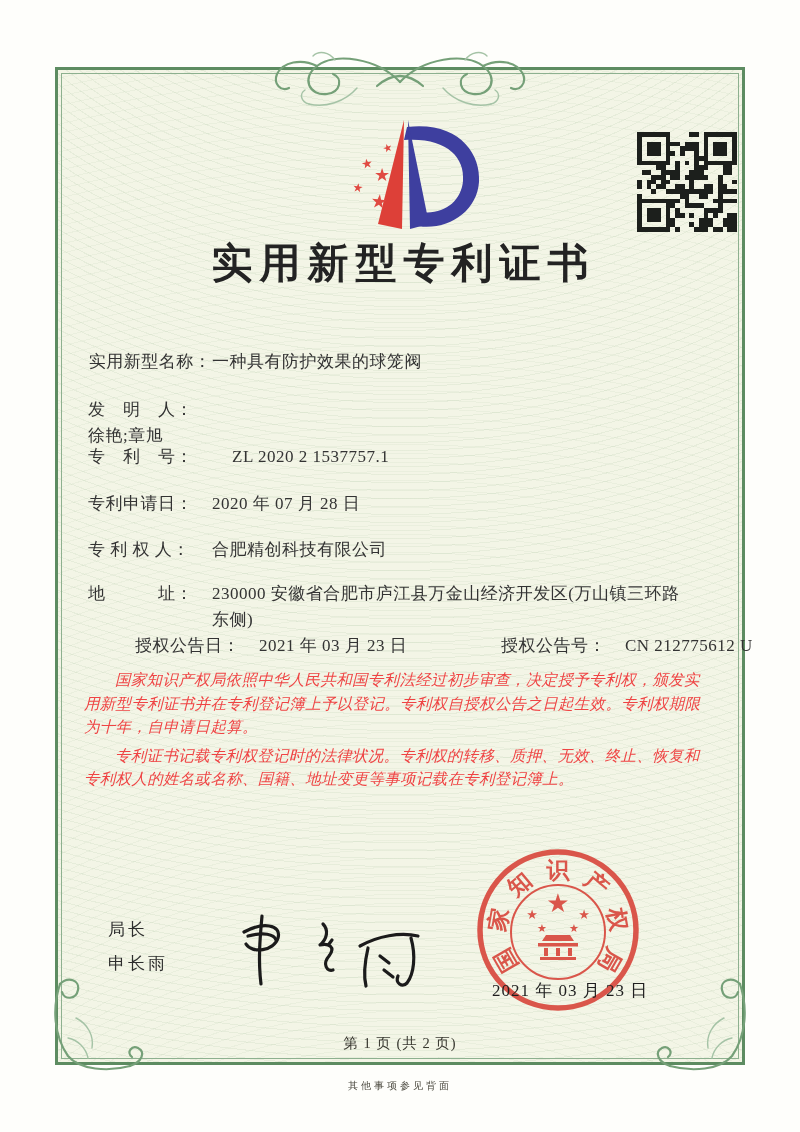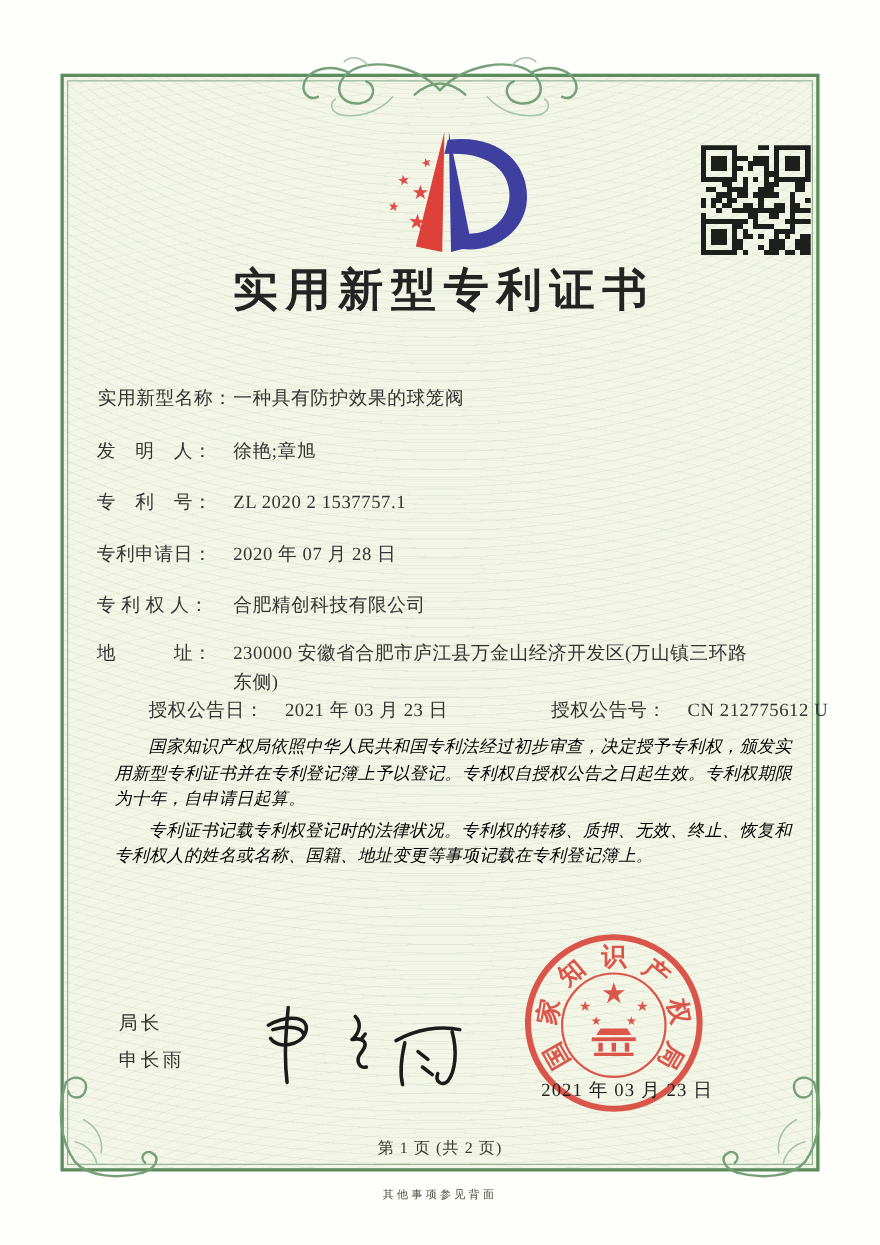--- a/index.html
+++ b/index.html
@@ -28,29 +28,29 @@
   .qr svg{width:100%; height:100%; shape-rendering:crispEdges;}
   .qr g{fill:#1c1f1c;}
   .title{
     position:absolute; left:0; right:0; top:236px; text-align:center;
     font-size:41px; font-weight:600; letter-spacing:7px; text-indent:7px; color:#232323;
   }
   
   .row{position:absolute; left:88px; display:flex; font-size:17px; line-height:26px; color:#333;}
   .row .lbl{width:124px; flex:none; letter-spacing:0.5px;}
   .row .val{letter-spacing:0.5px;}
-  .row-name{top:349px;text-align:center;} .row-inventor{top:397px;} .row-patno{top:444px;}
+  .row-name{top:349px;text-align:center;} .row-inventor{top:397px;flex-direction:column;} .row-patno{top:444px;gap:20px;}
   .row-appdate{top:491px;} .row-patentee{top:537px;} .row-address{top:581px;}
   .row-address .val{width:484px;}
   .row-grant{top:633px;margin-left:47px;}
   .row-grant .val1{width:242px; flex:none;}
   .row-grant .lbl2{width:124px; flex:none;}
   
-  .body-text{position:absolute; left:104px; top:668px; width:626px;
-    font-size:15.5px; line-height:23.5px; color:#000000; font-style:italic;}
+  .body-text{position:absolute; left:84px; top:668px; width:626px;
+    font-size:15.5px; line-height:23.5px; color:#ef4444; font-style:italic;}
   .body-text p{margin:0 0 5px 0; text-indent:2em; letter-spacing:0.3px;}
   
   .signer-title{position:absolute; left:108px; top:918px; font-size:17px; letter-spacing:3px;}
   .signer-name{position:absolute; left:108px; top:952px; font-size:17px; letter-spacing:3px;}
   .signature{position:absolute; left:228px; top:898px; width:212px; height:92px;}
   .signature path{fill:none; stroke:#1b1b1b; stroke-width:3.2; stroke-linecap:round; stroke-linejoin:round;}
   .seal{position:absolute; left:470px; top:842px; width:176px; height:176px; opacity:0.92;}
   .seal-date{position:absolute; left:492px; top:979px; font-size:17px; letter-spacing:1px; color:#1f1f1f;}
   .page-indicator{position:absolute; left:0; right:0; top:1034px; text-align:center; font-size:14.5px; letter-spacing:1px; color:#37372f;}
   .back-note{position:absolute; left:0; right:0; top:1079px; text-align:center; font-size:10px; letter-spacing:3px; color:#4c4a40;}

